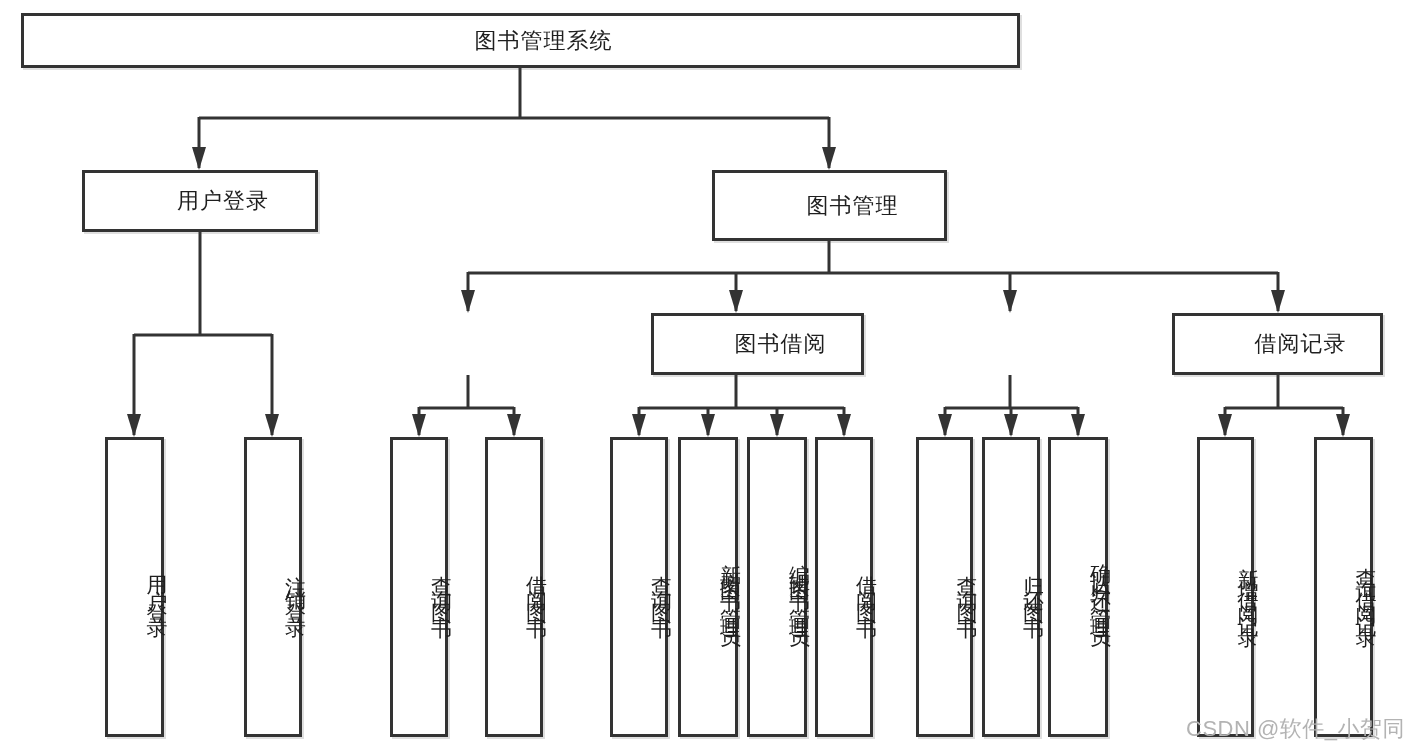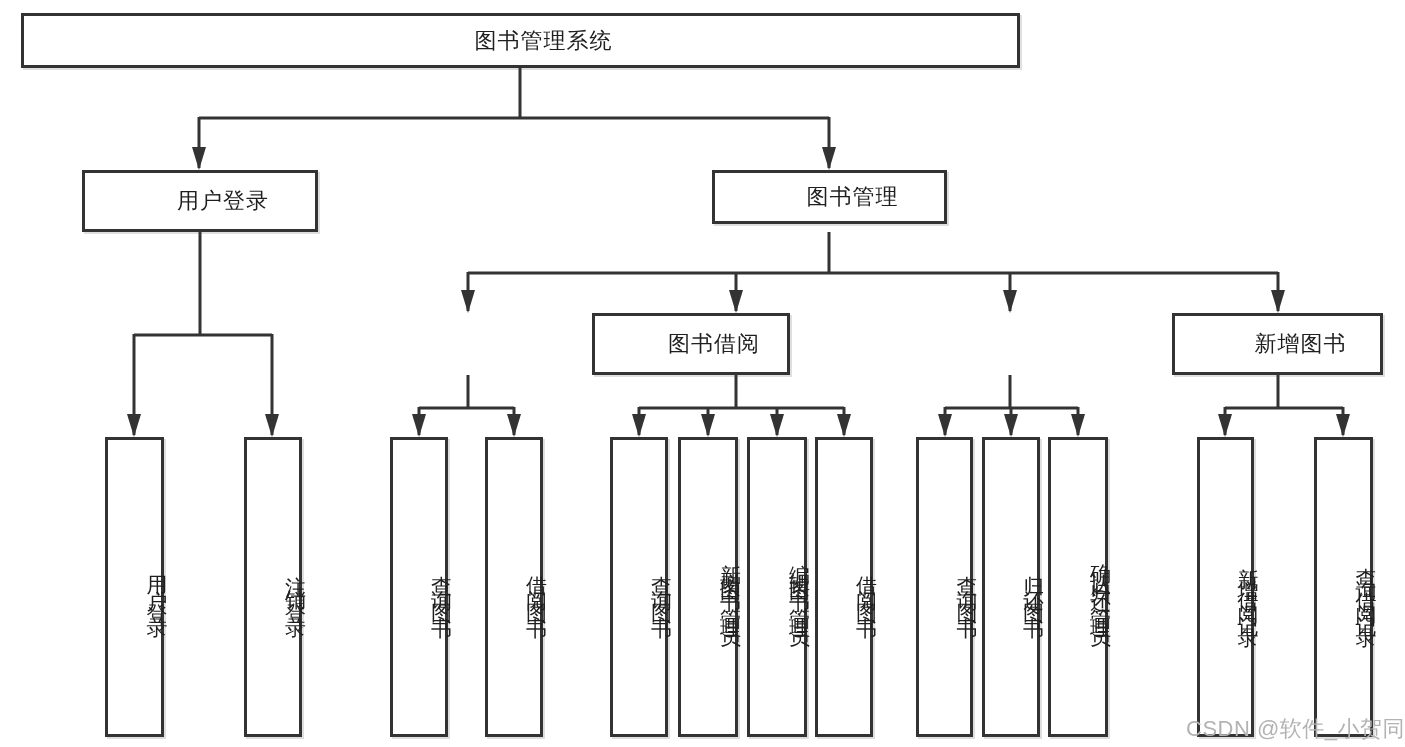--- a/index.html
+++ b/index.html
@@ -125,29 +125,29 @@
     </g>
   </svg>
 
   <div class="node hbox" style="left:21px;top:13px;width:999px;height:55px">
     <span>图书管理系统</span>
   </div>
 
   <div class="node hbox" style="left:82px;top:170px;width:236px;height:62px">
     <span>用户登录</span>
   </div>
-  <div class="node hbox" style="left:712px;top:170px;width:235px;height:54px">
+  <div class="node hbox" style="left:712px;top:170px;width:235px;height:71px">
     <span>图书管理</span>
   </div>
 
-  <div class="node hbox" style="left:592px;top:313px;width:198px;height:62px">
+  <div class="node hbox" style="left:651px;top:313px;width:213px;height:62px">
     <span>图书借阅</span>
   </div>
   <div class="node hbox" style="left:1172px;top:313px;width:211px;height:62px">
-    <span>新增图书</span>
+    <span>借阅记录</span>
   </div>
 
   <div class="node vbox" style="left:105px;top:437px;width:59px;height:300px">
     <span class="vtext">用户登录</span>
   </div>
   <div class="node vbox" style="left:244px;top:437px;width:58px;height:300px">
     <span class="vtext">注销登录</span>
   </div>
 
   <div class="node vbox" style="left:390px;top:437px;width:58px;height:300px">

